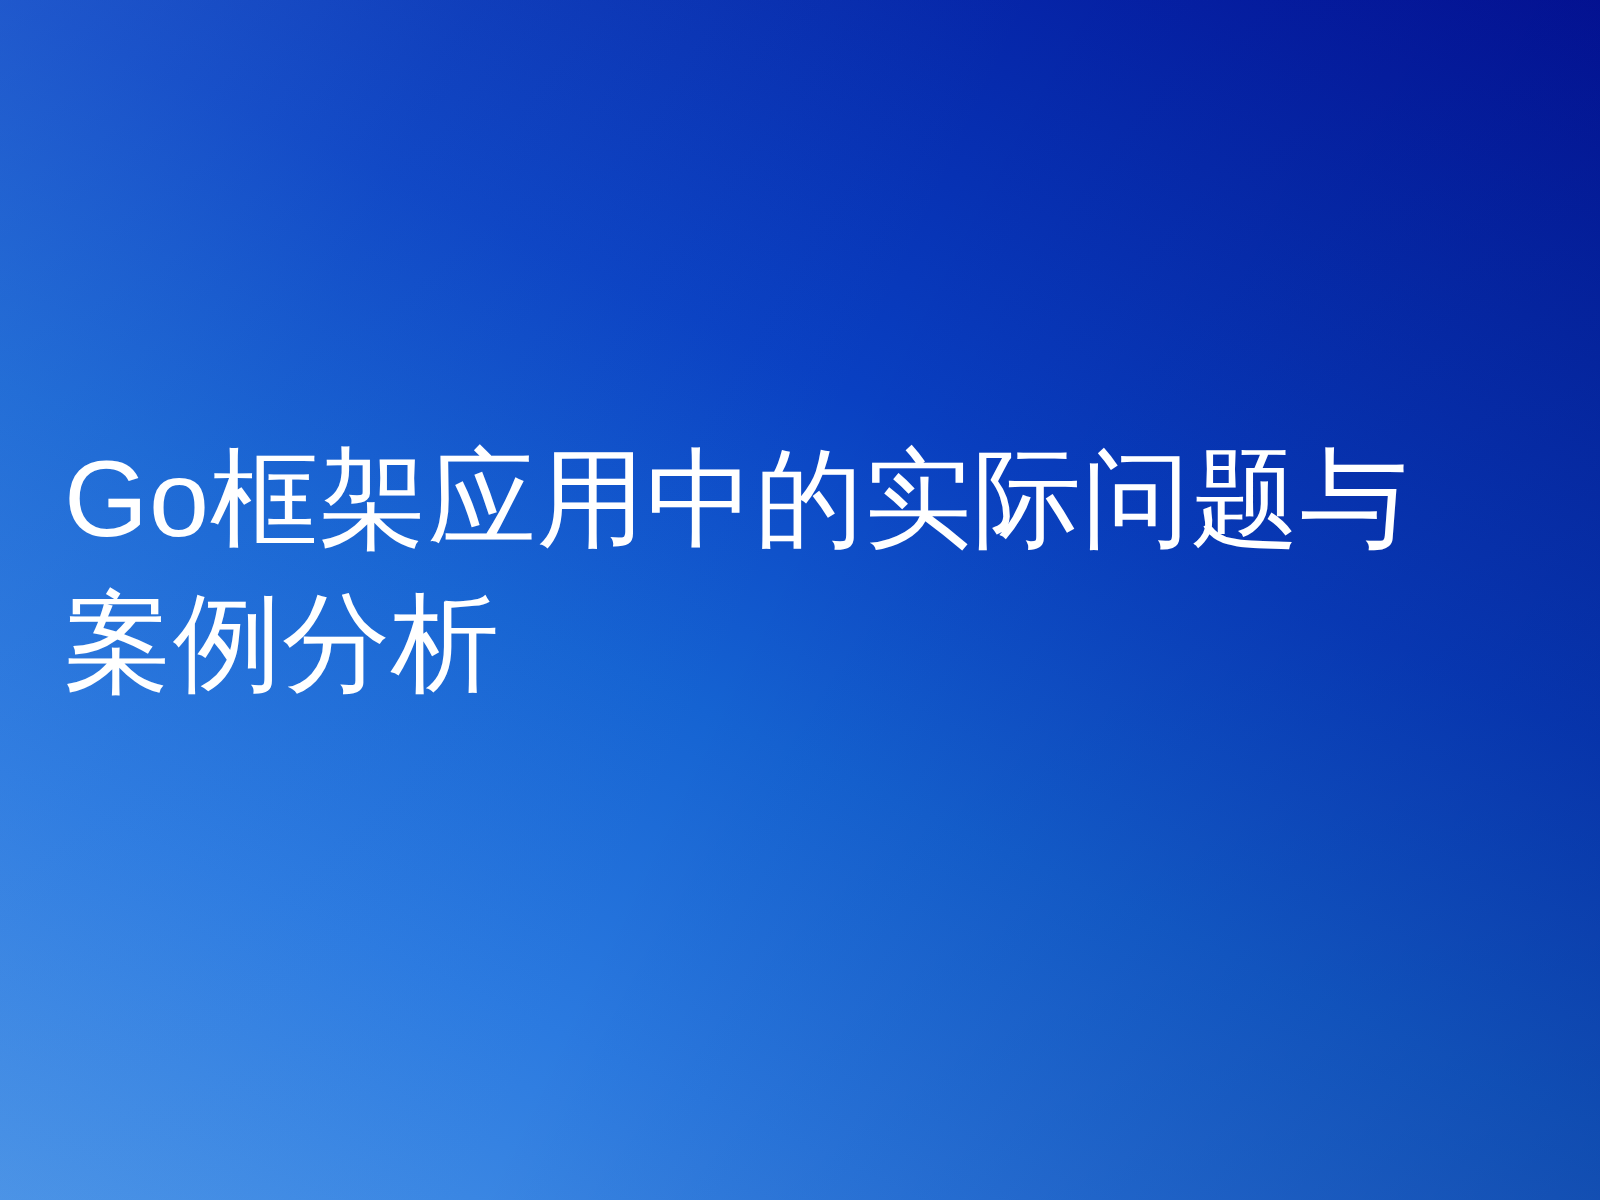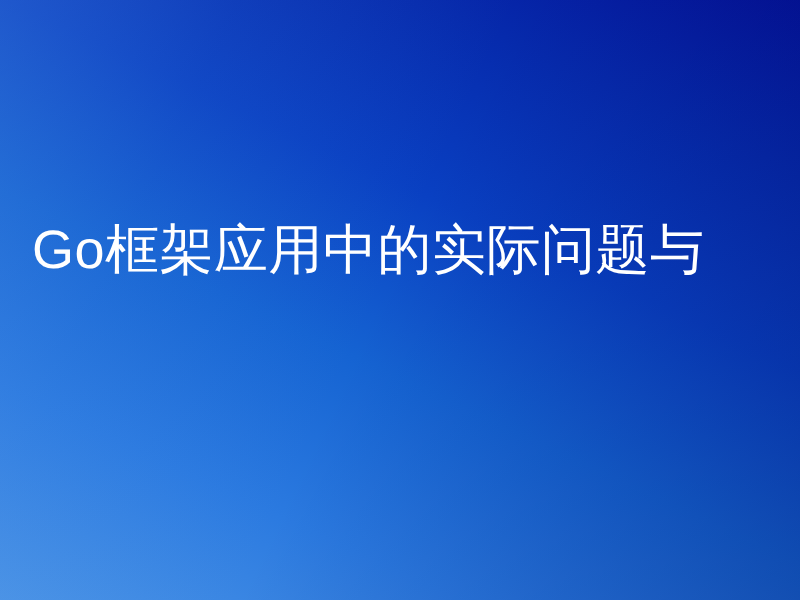--- a/index.html
+++ b/index.html
@@ -72,15 +72,16 @@
 </style>
 </head>
 <body>
 
 <div class="slide">
 
   <div class="slide-wash"></div>
 
   <div class="title-block">
     <span class="title-line">Go框架应用中的实际问题与</span>
+    <span class="title-line">案例分析</span>
   </div>
 
 </div>
 
 </body></html>

